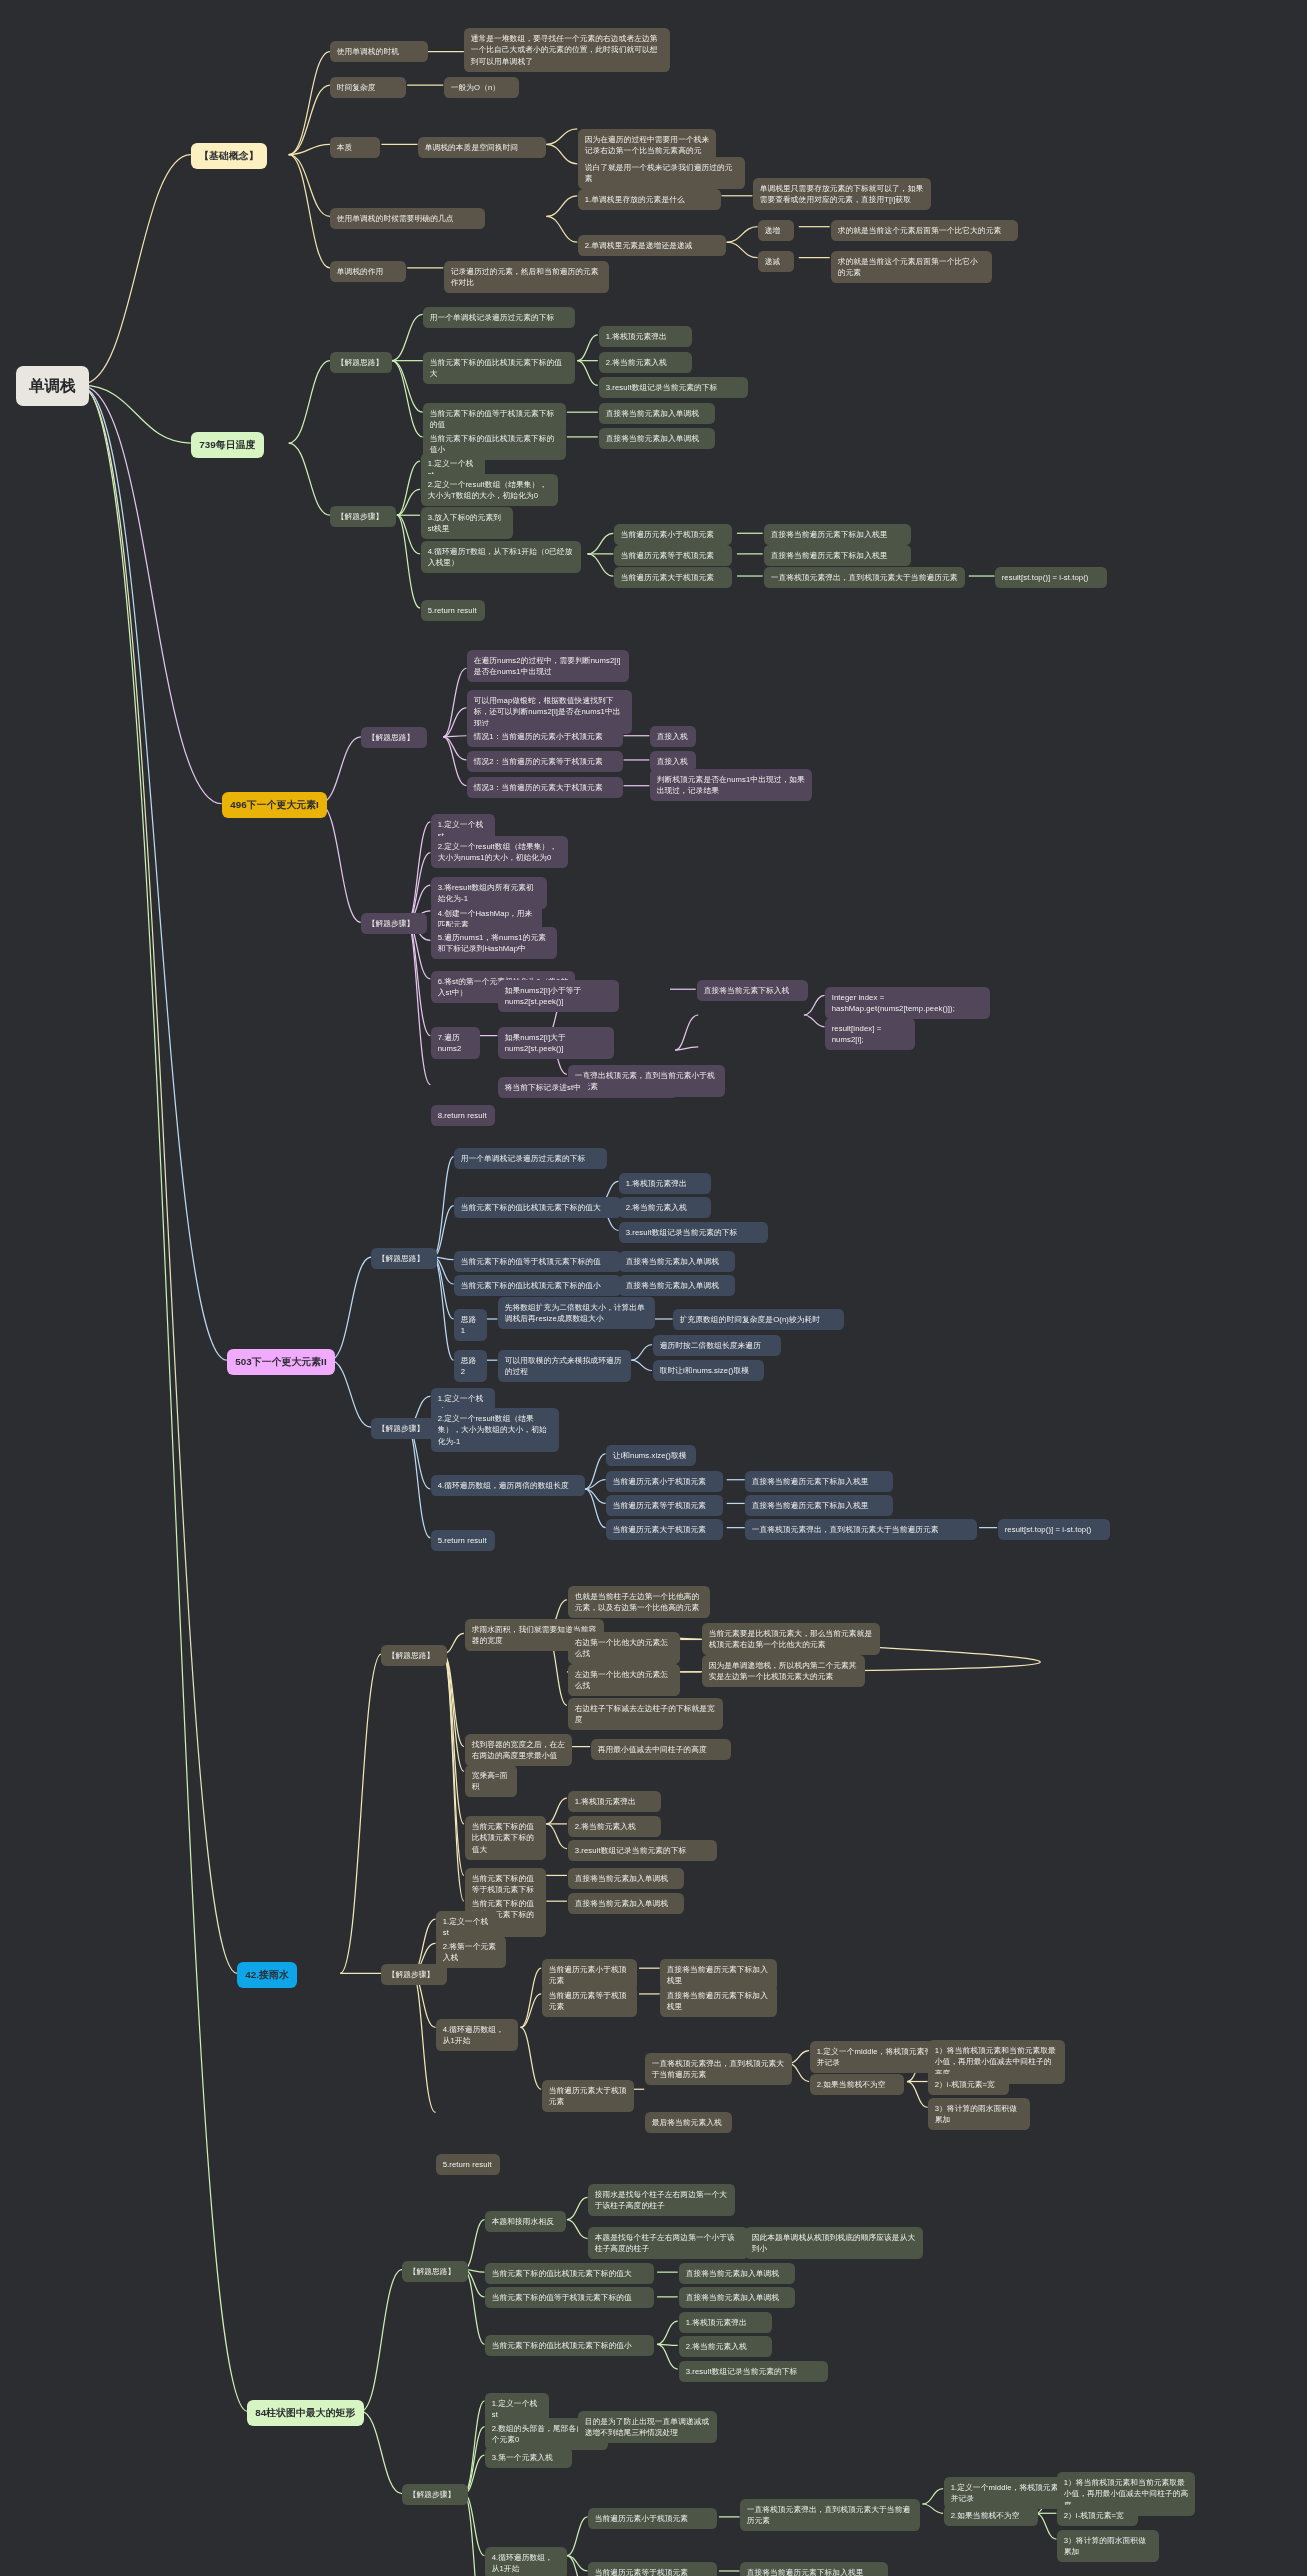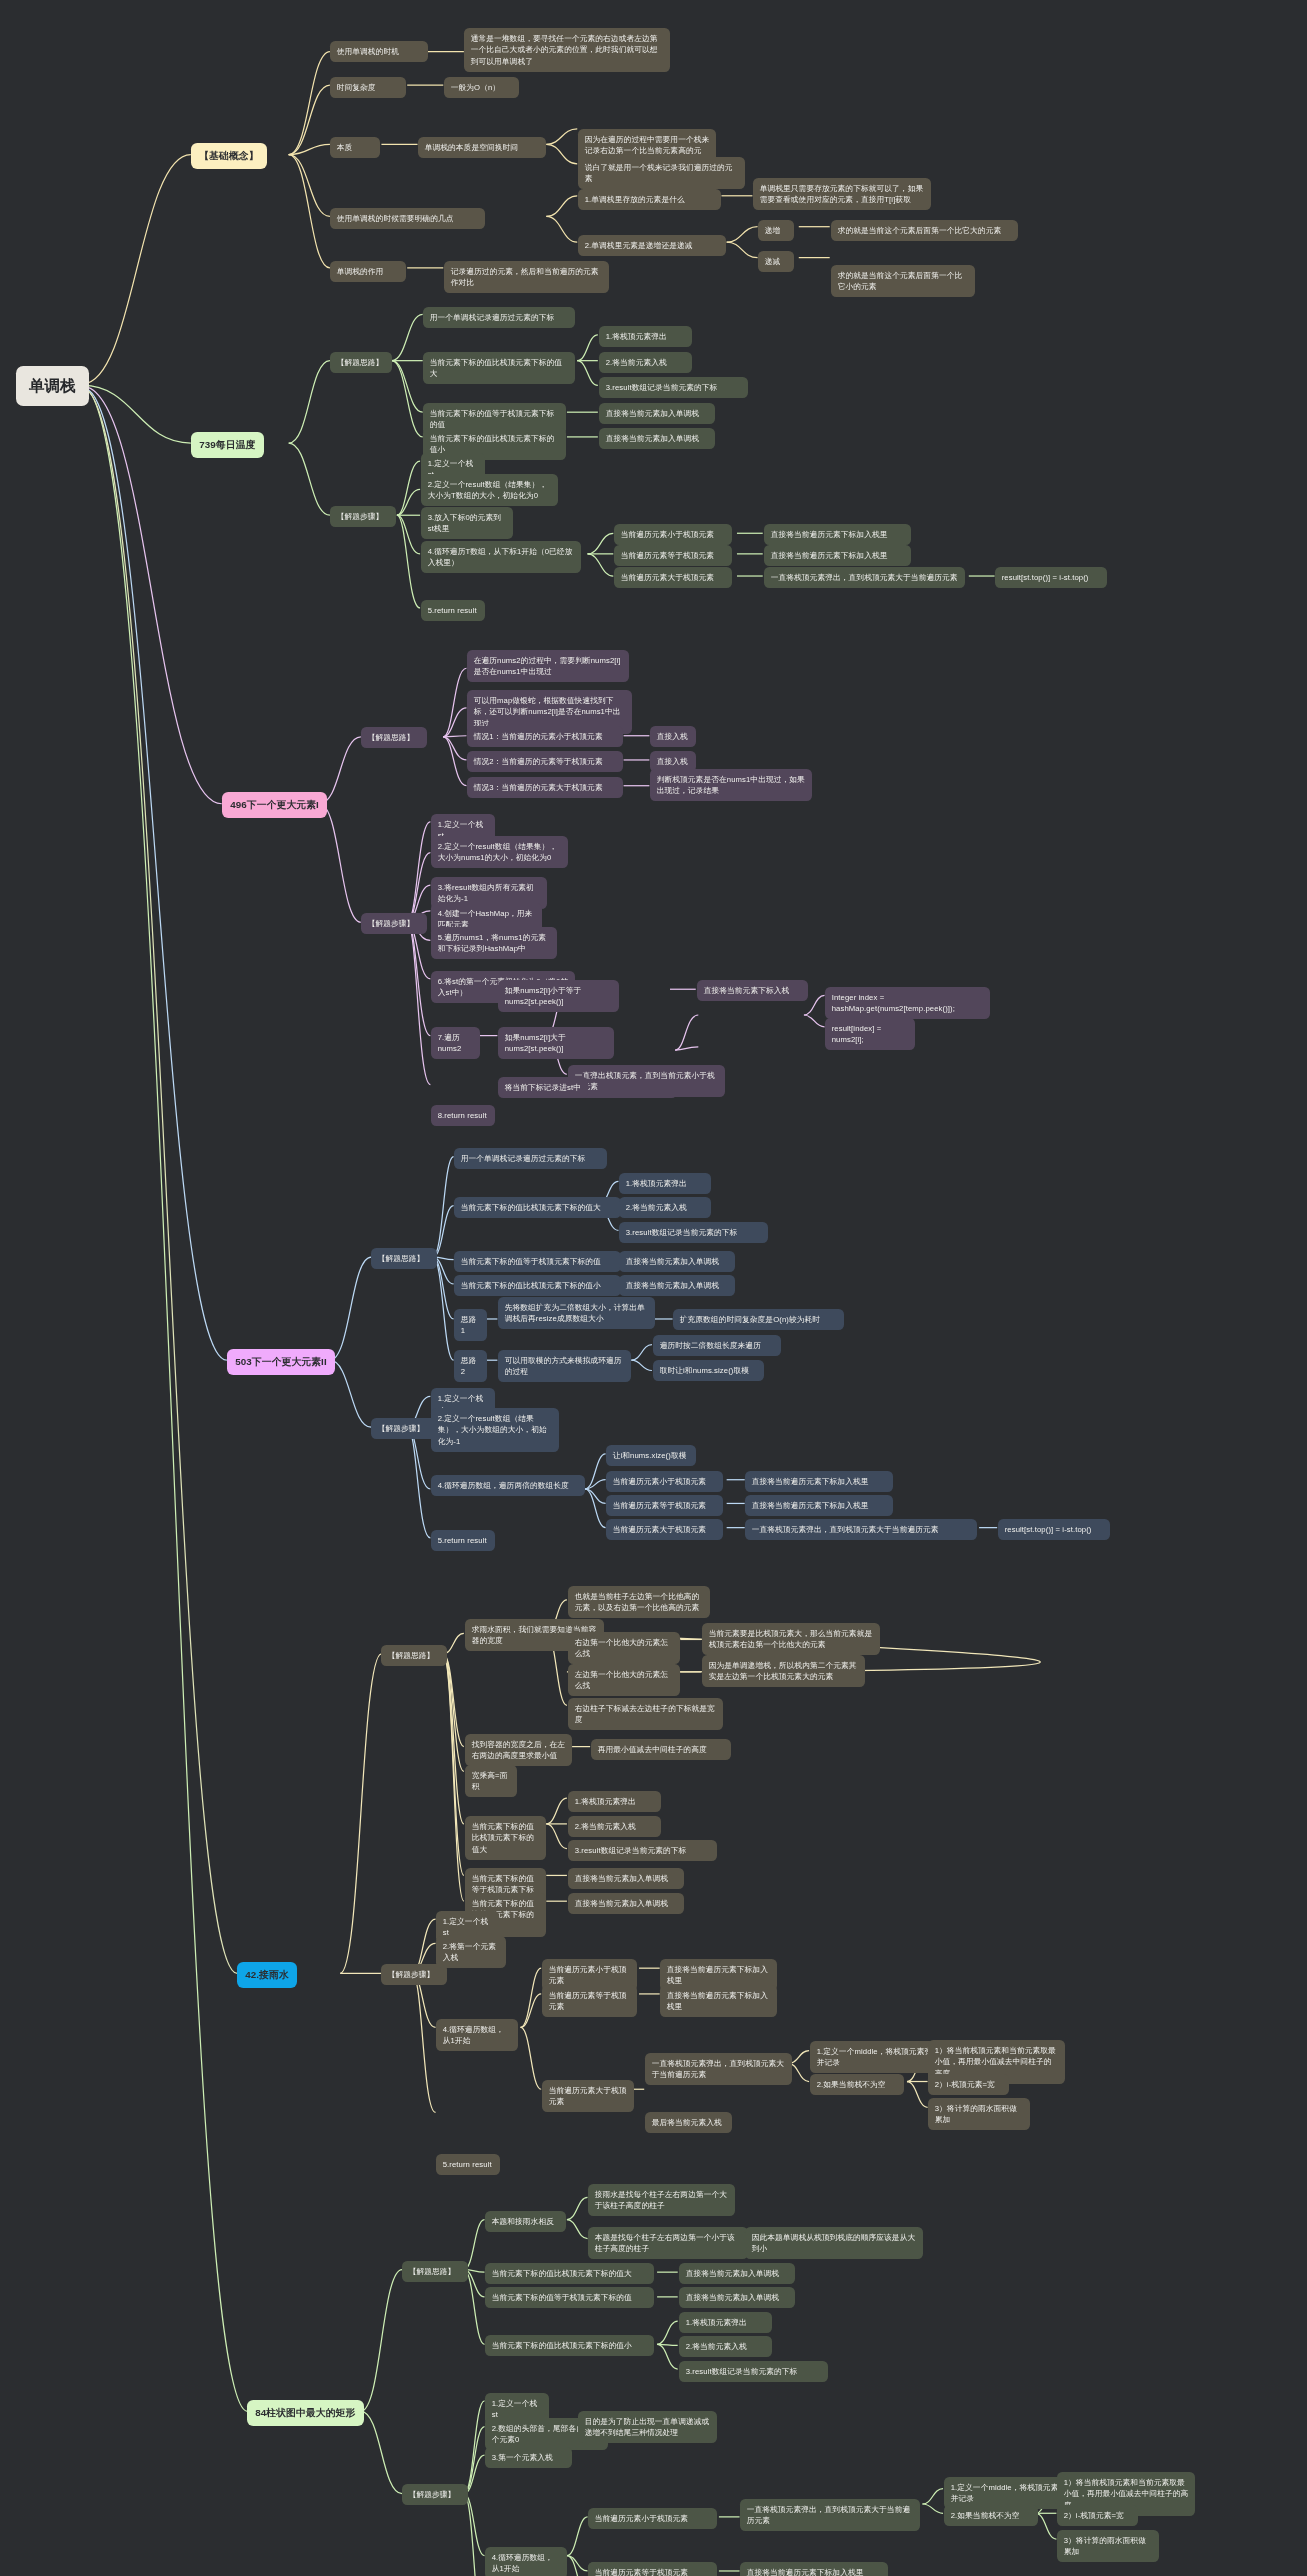--- a/index.html
+++ b/index.html
@@ -44,21 +44,21 @@
   }
   
   .b-head {
     font-size: 9.8px;
     font-weight: 700;
     border-radius: 6.2px;
     padding: 5.7px 8.2px;
   }
   .b-head.yellow { background:#fcefc0; color:#2b2d30; }
   .b-head.green  { background:#d6f5c3; color:#2b2d30; }
-  .b-head.purple { background:#f9a8d4; color:#2b2d30; }
+  .b-head.purple { background:#eab308; color:#2b2d30; }
   .b-head.blue   { background:#f0abfc; color:#2b2d30; }
   .b-head.khaki  { background:#0ea5e9; color:#2b2d30; }
 
   
   .f-yellow { background: #5a5548; }
   .f-green  { background: #4c5546; }
   .f-purple { background: #52465a; }
   .f-blue   { background: #3e4a5c; }
   .f-khaki  { background: #585448; }
 </style>
@@ -302,21 +302,21 @@
   <div class="node f-yellow" style="left:578px; top:129px; width:138px;">因为在遍历的过程中需要用一个栈来记录右边第一个比当前元素高的元素，优点是整个数组只需要遍历一次</div>
   <div class="node f-yellow" style="left:578px; top:157px; width:167px;">说白了就是用一个栈来记录我们遍历过的元素</div>
 
   <div class="node f-yellow" style="left:330px; top:208px; width:155px;">使用单调栈的时候需要明确的几点</div>
   <div class="node f-yellow" style="left:578px; top:189px; width:143px;">1.单调栈里存放的元素是什么</div>
   <div class="node f-yellow" style="left:753px; top:178px; width:178px;">单调栈里只需要存放元素的下标就可以了，如果需要查看或使用对应的元素，直接用T[i]获取</div>
   <div class="node f-yellow" style="left:578px; top:235px; width:148px;">2.单调栈里元素是递增还是递减</div>
   <div class="node f-yellow" style="left:758px; top:220px; width:36px;">递增</div>
   <div class="node f-yellow" style="left:831px; top:220px; width:187px;">求的就是当前这个元素后面第一个比它大的元素</div>
   <div class="node f-yellow" style="left:758px; top:251px; width:36px;">递减</div>
-  <div class="node f-yellow" style="left:831px; top:265px; width:144px;">求的就是当前这个元素后面第一个比它小的元素</div>
+  <div class="node f-yellow" style="left:831px; top:251px; width:161px;">求的就是当前这个元素后面第一个比它小的元素</div>
 
   <div class="node f-yellow" style="left:330px; top:261px; width:76px;">单调栈的作用</div>
   <div class="node f-yellow" style="left:444px; top:261px; width:165px;">记录遍历过的元素，然后和当前遍历的元素作对比</div>
 
   <div class="node b-head green" style="left:191px; top:432px;">739每日温度</div>
 
   <div class="node f-green" style="left:330px; top:352px; width:62px;">【解题思路】</div>
   <div class="node f-green" style="left:423px; top:307px; width:152px;">用一个单调栈记录遍历过元素的下标</div>
   <div class="node f-green" style="left:423px; top:352px; width:152px;">当前元素下标的值比栈顶元素下标的值大</div>
   <div class="node f-green" style="left:599px; top:326px; width:93px;">1.将栈顶元素弹出</div>

